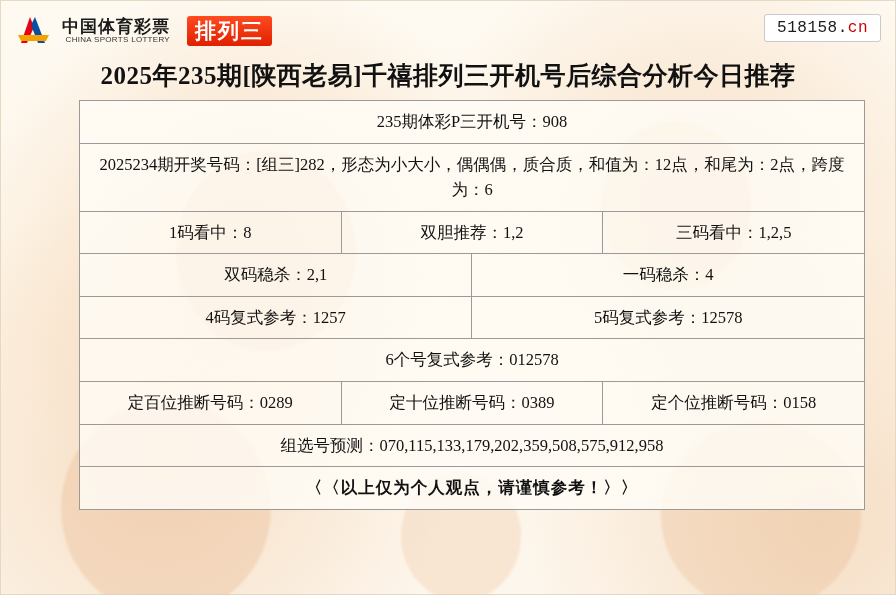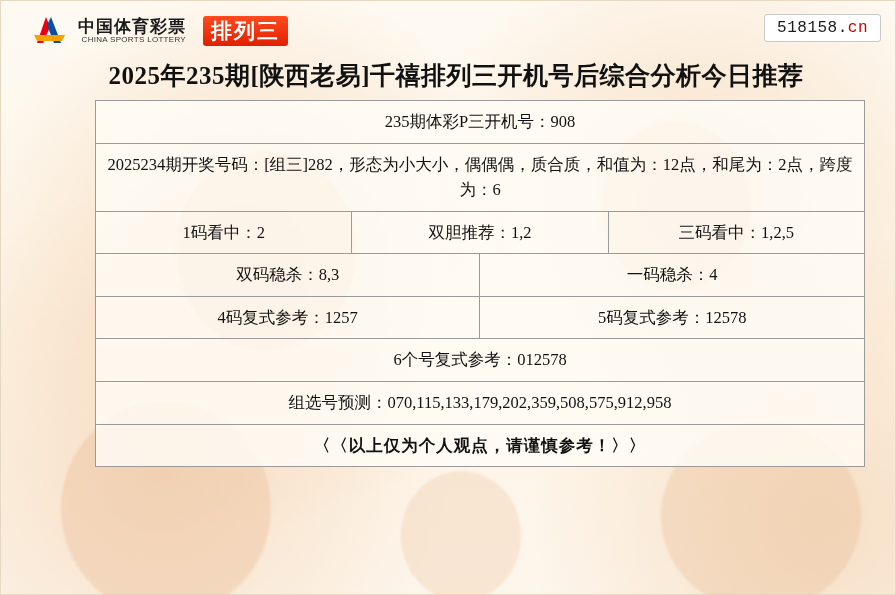--- a/index.html
+++ b/index.html
@@ -19,21 +19,20 @@
     width: 896px;
     height: 595px;
     box-sizing: border-box;
     background:
       radial-gradient(circle at 250px 250px, rgba(245,215,185,0.85) 0%, rgba(253,246,234,0) 38%),
       radial-gradient(circle at 700px 200px, rgba(246,218,190,0.8) 0%, rgba(253,246,234,0) 35%),
       radial-gradient(circle at 160px 470px, rgba(244,214,184,0.75) 0%, rgba(253,246,234,0) 33%),
       radial-gradient(circle at 820px 520px, rgba(243,212,180,0.7) 0%, rgba(253,246,234,0) 30%),
       linear-gradient(180deg, #fefaf2 0%, #fdf4e6 55%, #fdf6ec 100%);
     border: 1px solid #e6d9c3;
-    padding-left: 16px;
   }
   .ghost {
     position: absolute;
     border-radius: 50%;
     background: rgba(236, 196, 158, 0.45);
     filter: blur(1px);
     pointer-events: none;
   }
   .ghost.g1 { width: 180px; height: 200px; left: 175px; top: 150px; background: rgba(233,187,150,0.5); }
   .ghost.g2 { width: 150px; height: 170px; left: 600px; top: 120px; background: rgba(235,192,155,0.45); }
@@ -192,34 +191,39 @@
   <div class="table-wrap">
     <table class="info">
       <tbody>
         <tr>
           <td colspan="6">235期体彩P三开机号：908</td>
         </tr>
         <tr>
           <td colspan="6" class="left-pad">2025234期开奖号码：[组三]282，形态为小大小，偶偶偶，质合质，和值为：12点，和尾为：2点，跨度为：6</td>
         </tr>
         <tr>
-          <td colspan="2">1码看中：2</td>
+          <td colspan="2">1码看中：8</td>
           <td colspan="2">双胆推荐：1,2</td>
           <td colspan="2">三码看中：1,2,5</td>
         </tr>
         <tr>
-          <td colspan="3">双码稳杀：8,3</td>
+          <td colspan="3">双码稳杀：2,1</td>
           <td colspan="3">一码稳杀：4</td>
         </tr>
         <tr>
           <td colspan="3">4码复式参考：1257</td>
           <td colspan="3">5码复式参考：12578</td>
         </tr>
         <tr>
           <td colspan="6">6个号复式参考：012578</td>
+        </tr>
+        <tr>
+          <td colspan="2">定百位推断号码：0289</td>
+          <td colspan="2">定十位推断号码：0389</td>
+          <td colspan="2">定个位推断号码：0158</td>
         </tr>
         <tr>
           <td colspan="6">组选号预测：070,115,133,179,202,359,508,575,912,958</td>
         </tr>
         <tr>
           <td colspan="6" class="note">〈〈以上仅为个人观点，请谨慎参考！〉〉</td>
         </tr>
       </tbody>
     </table>
   </div>

